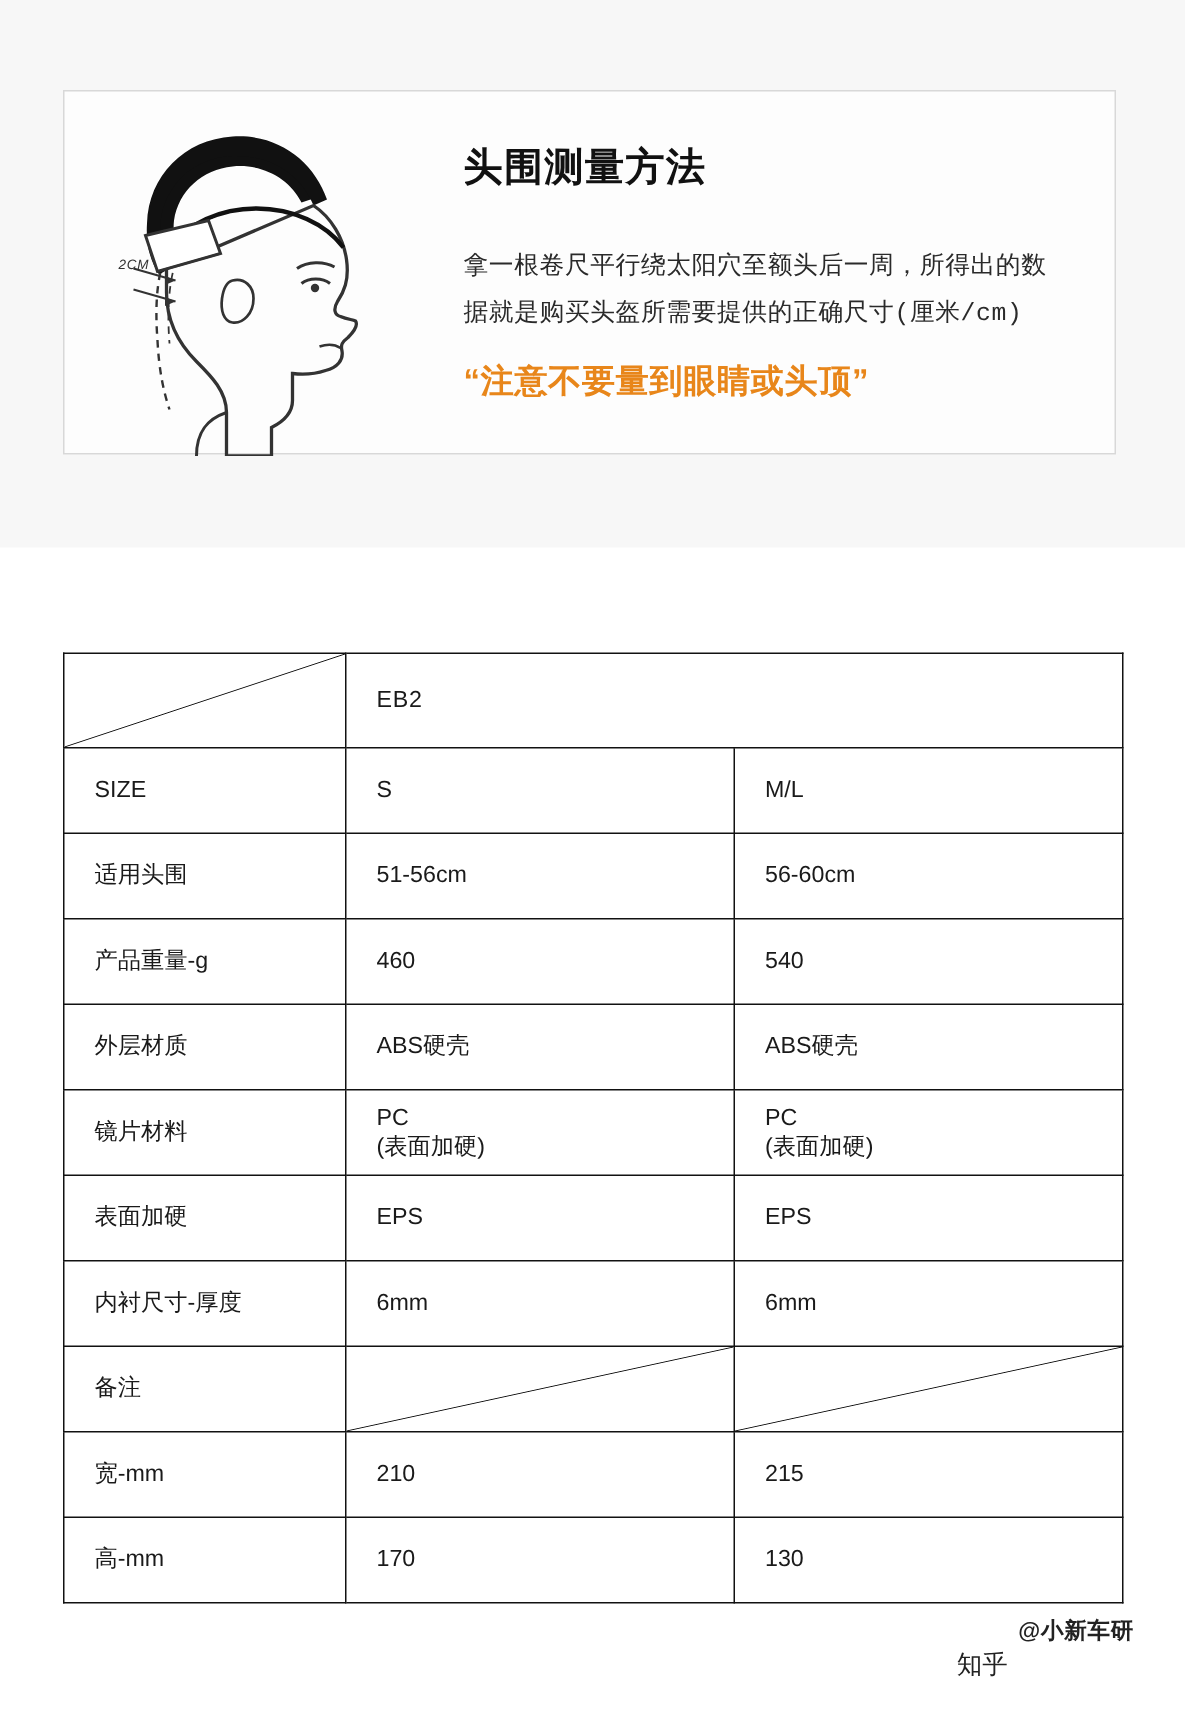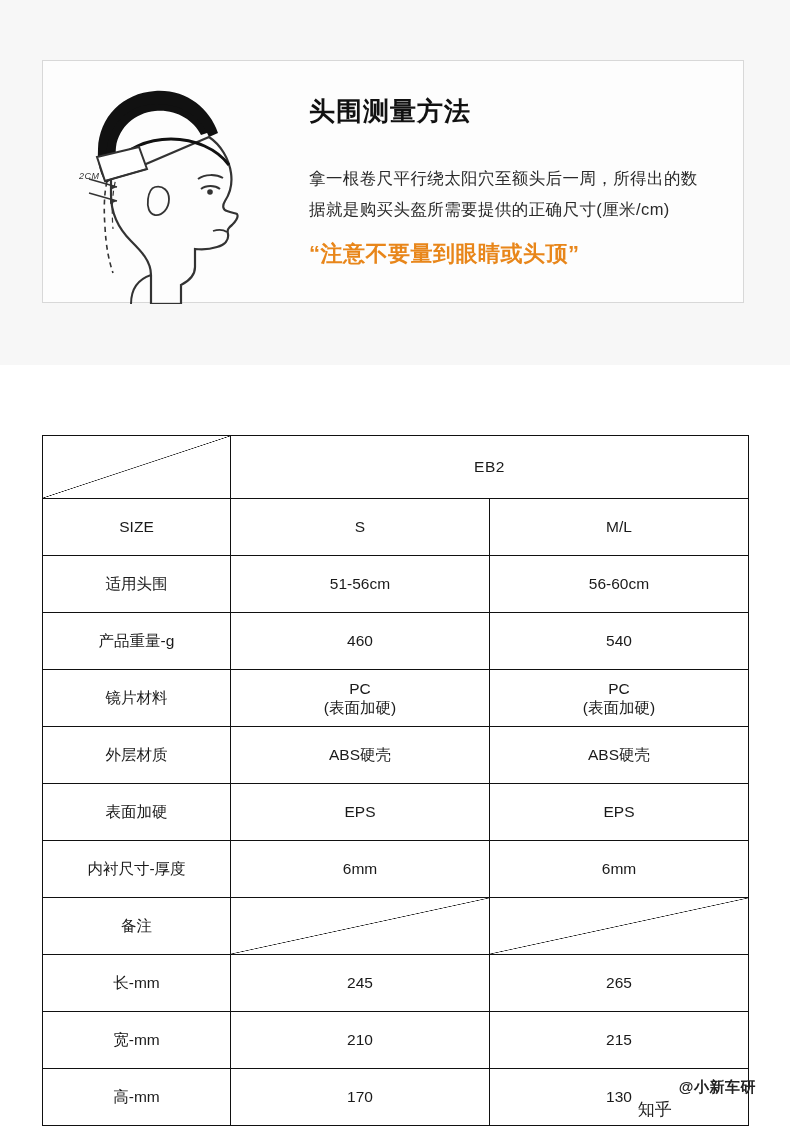--- a/index.html
+++ b/index.html
@@ -48,20 +48,21 @@
     font-weight: bold;
     color: #111;
     letter-spacing: 1px;
     margin-bottom: 34px;
   }
   .measure-body {
     font-size: 16.5px;
     line-height: 1.85;
     color: #2a2a2a;
     letter-spacing: 0.4px;
+    font-family: Liberation Mono, monospace;
   }
   .measure-note {
     margin-top: 14px;
     font-size: 22px;
     font-weight: bold;
     color: #e8861a;
     letter-spacing: 0.5px;
   }
   .label-2cm {
     position: absolute;
@@ -77,26 +78,26 @@
   .spec-table {
     position: absolute;
     left: 42px;
     top: 435px;
     width: 706px;
     border-collapse: collapse;
     table-layout: fixed;
   }
   .spec-table td {
     border: 1px solid #111;
-    text-align: center;
+    text-align: left;
     vertical-align: middle;
     font-size: 15.5px;
     color: #1a1a1a;
     height: 52px;
-    padding: 2px 4px;
+    padding: 2px 20px;
     line-height: 1.25;
   }
   .col-label { width: 188px; }
   .col-val   { width: 259px; }
 
   .model-cell {
     font-size: 19px;
     letter-spacing: 0.5px;
   }
   .head-row td { height: 58px; }
@@ -234,60 +235,55 @@
       <td>56-60cm</td>
     </tr>
 
     <tr>
       <td>产品重量-g</td>
       <td>460</td>
       <td>540</td>
     </tr>
 
     <tr>
+      <td>外层材质</td>
+      <td>ABS硬壳</td>
+      <td>ABS硬壳</td>
+    </tr>
+
+    <tr>
       <td>镜片材料</td>
       <td class="two-line">
         <span>PC</span>
         <span class="l2">(表面加硬)</span>
       </td>
       <td class="two-line">
         <span>PC</span>
         <span class="l2">(表面加硬)</span>
       </td>
     </tr>
 
     <tr>
-      <td>外层材质</td>
-      <td>ABS硬壳</td>
-      <td>ABS硬壳</td>
-    </tr>
-
-    <tr>
       <td>表面加硬</td>
       <td>EPS</td>
       <td>EPS</td>
     </tr>
 
     <tr>
       <td>内衬尺寸-厚度</td>
       <td>6mm</td>
       <td>6mm</td>
     </tr>
 
     <tr>
       <td>备注</td>
       <td class="slash"></td>
       <td class="slash"></td>
     </tr>
 
-    <tr>
-      <td>长-mm</td>
-      <td>245</td>
-      <td>265</td>
-    </tr>
 
     <tr>
       <td>宽-mm</td>
       <td>210</td>
       <td>215</td>
     </tr>
 
     <tr>
       <td>高-mm</td>
       <td>170</td>

